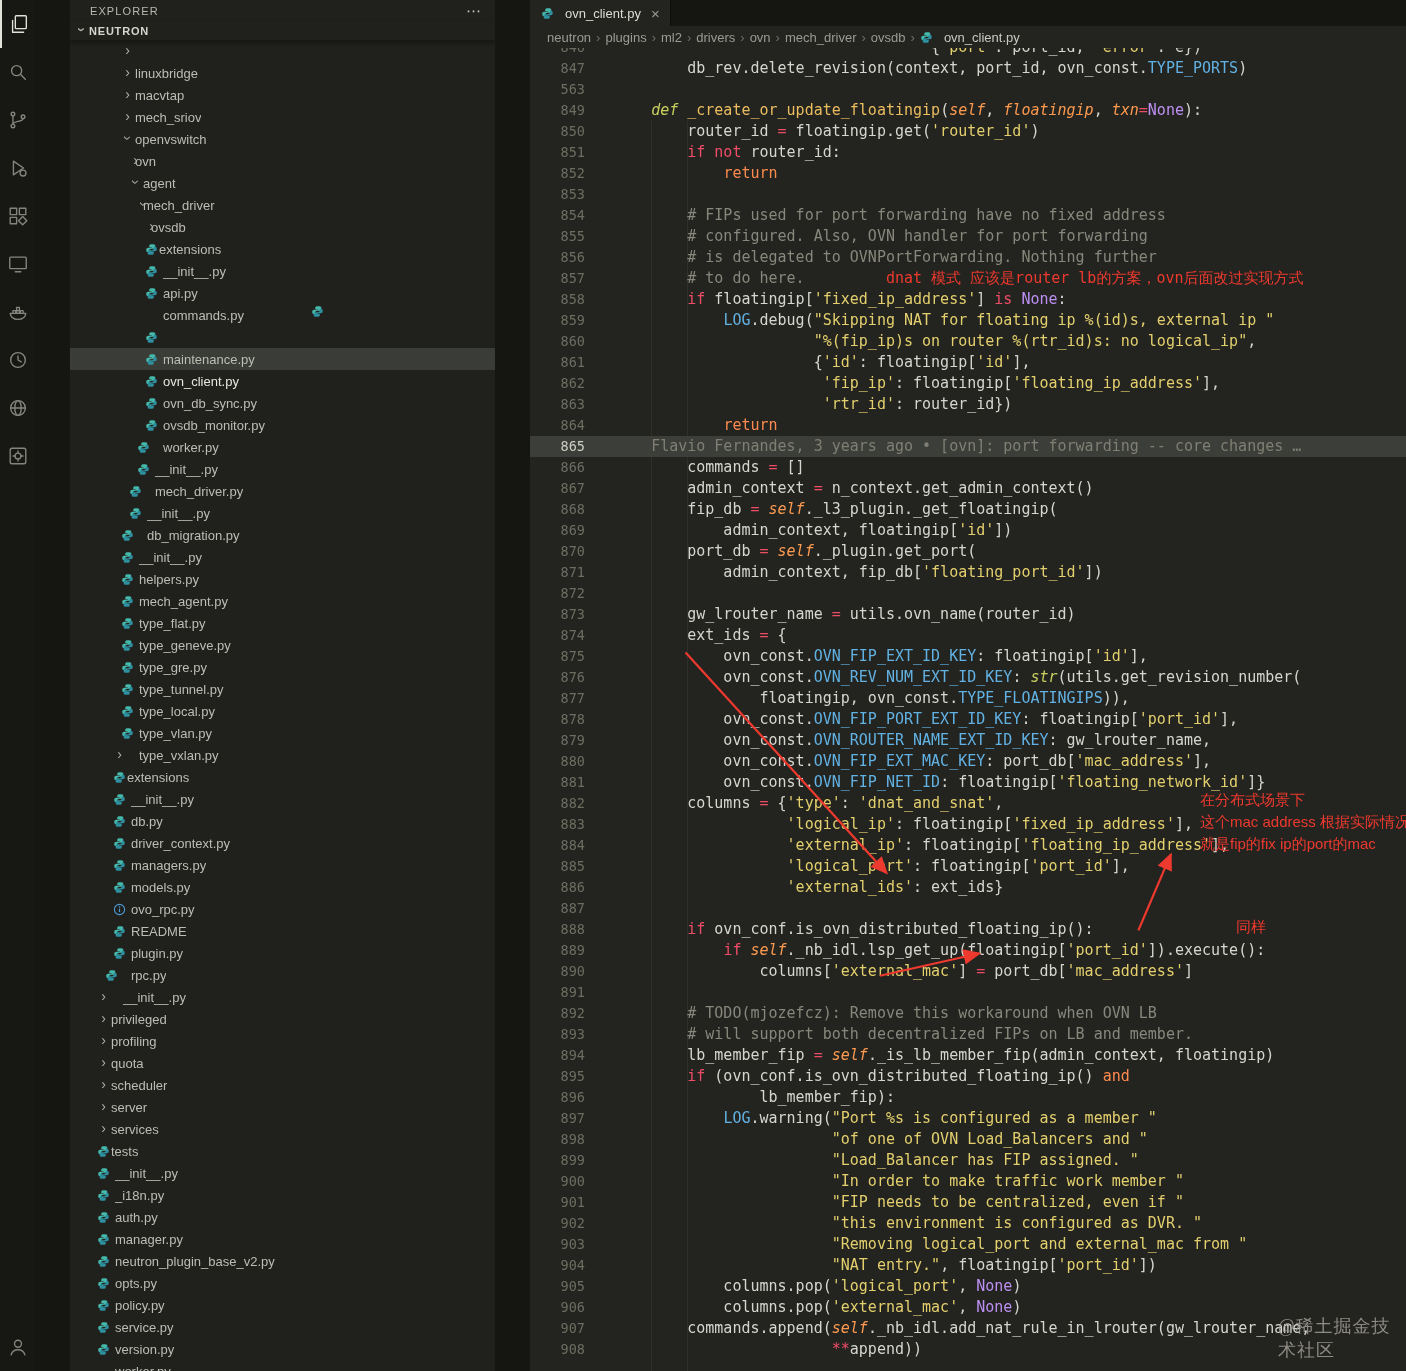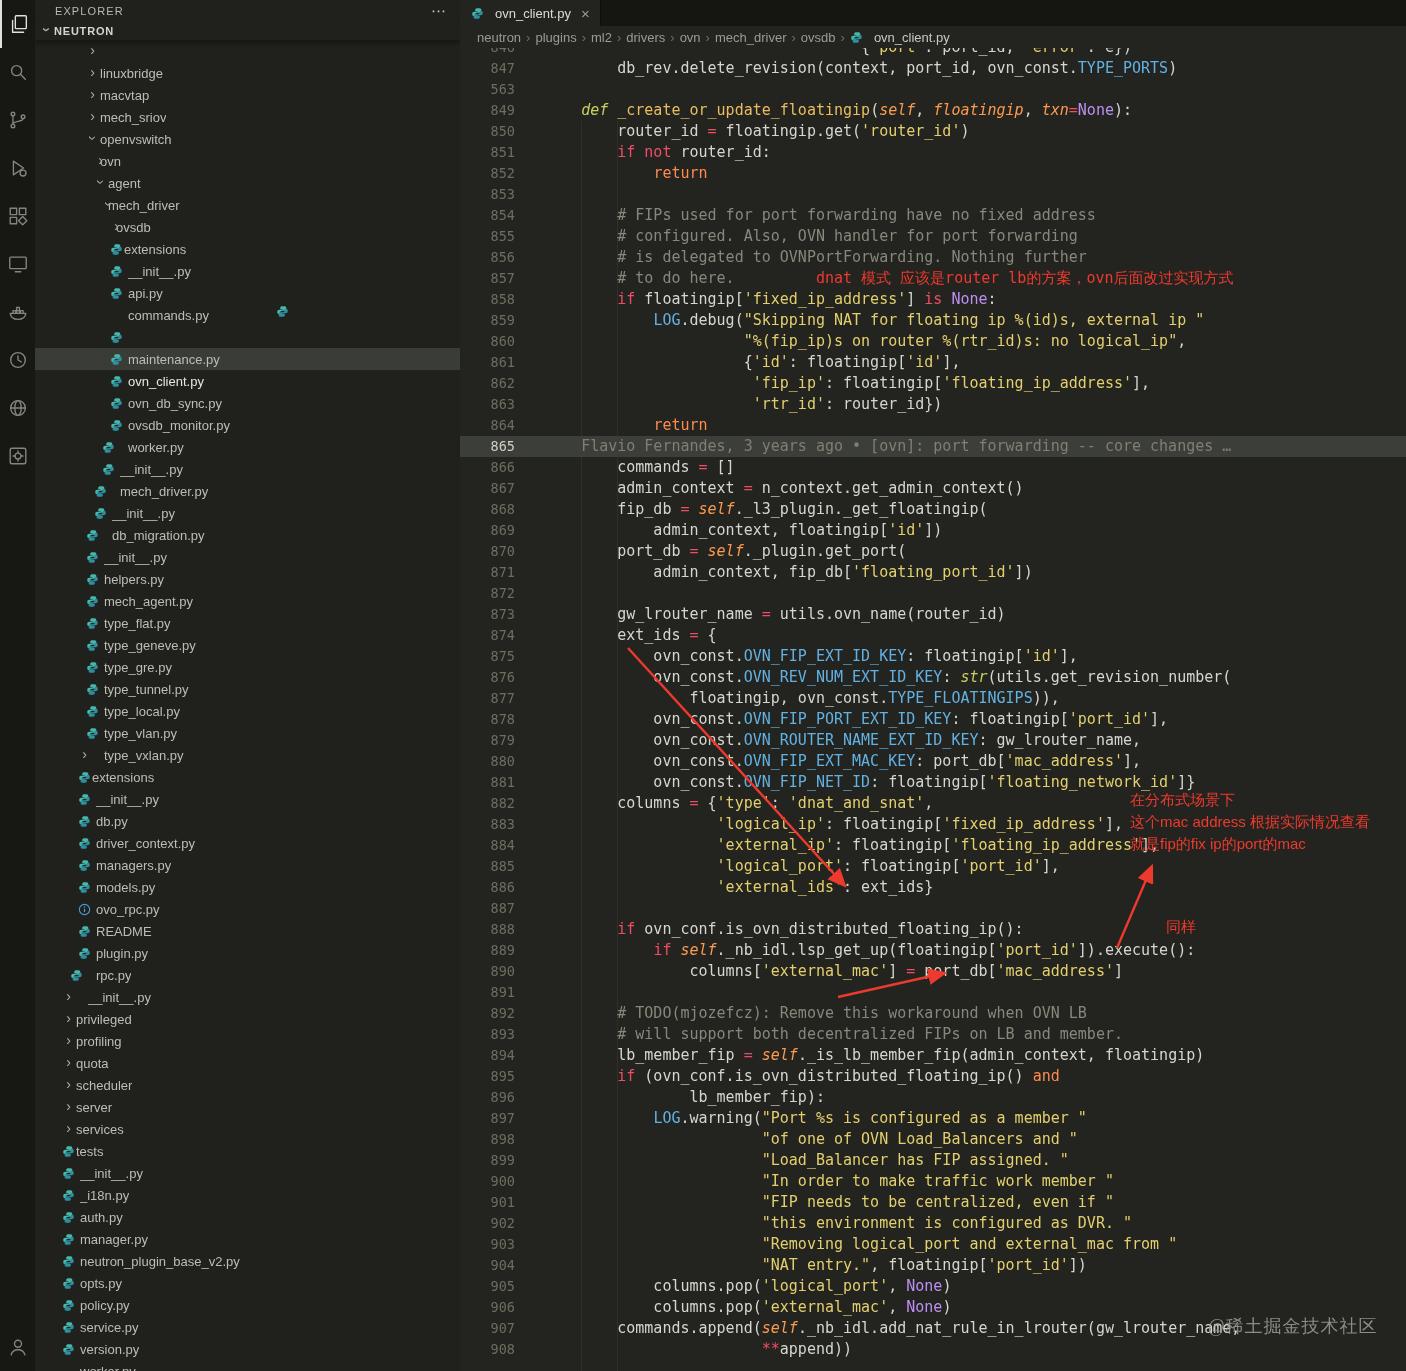--- a/index.html
+++ b/index.html
@@ -1,18 +1,18 @@
 <!DOCTYPE html>
 <html><head>
 <meta charset="utf-8">
 <style>
   * { box-sizing: border-box; margin: 0; padding: 0; }
   html,body { background:#151511; }
   body { width:1406px; height:1371px; overflow:hidden; font-family:"Liberation Sans",sans-serif; }
-  .app { display:flex; width:1406px; height:1371px; overflow:hidden; }
+  .app { display:flex; width:1406px; height:1371px; overflow:hidden;gap:35px; }
 
   
   .activity-bar { width:35px; background:#171814; display:flex; flex-direction:column; justify-content:space-between; flex:none; }
   .ab-icon { width:35px; height:48px; display:flex; align-items:center; justify-content:center; color:#84857e; cursor:pointer; }
   .ab-icon svg { width:22px; height:22px; }
   .ab-icon.active { color:#e2e2da; border-left:2px solid #e2e2da; }
 
   
   .sidebar { width:425px; background:#20211d; flex:none; overflow:hidden; position:relative; color:#bdbdb5; }
   .sb-header { height:22px; display:flex; align-items:center; padding:0 14px 0 20px; }

